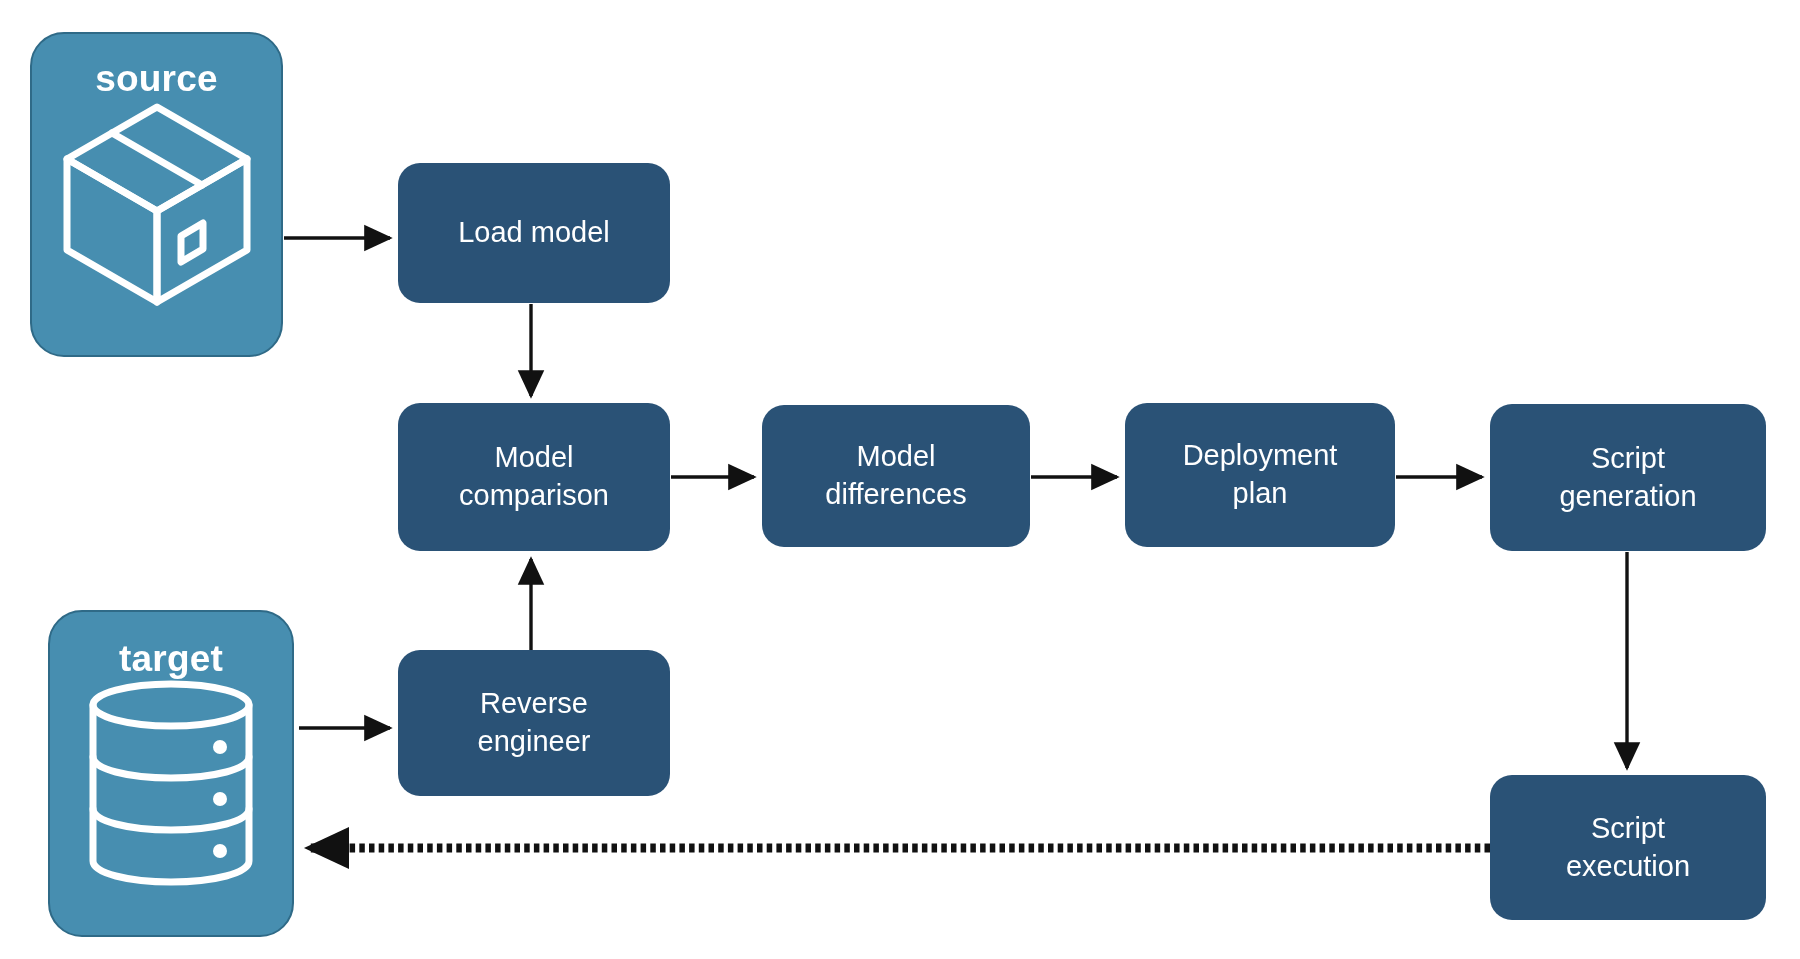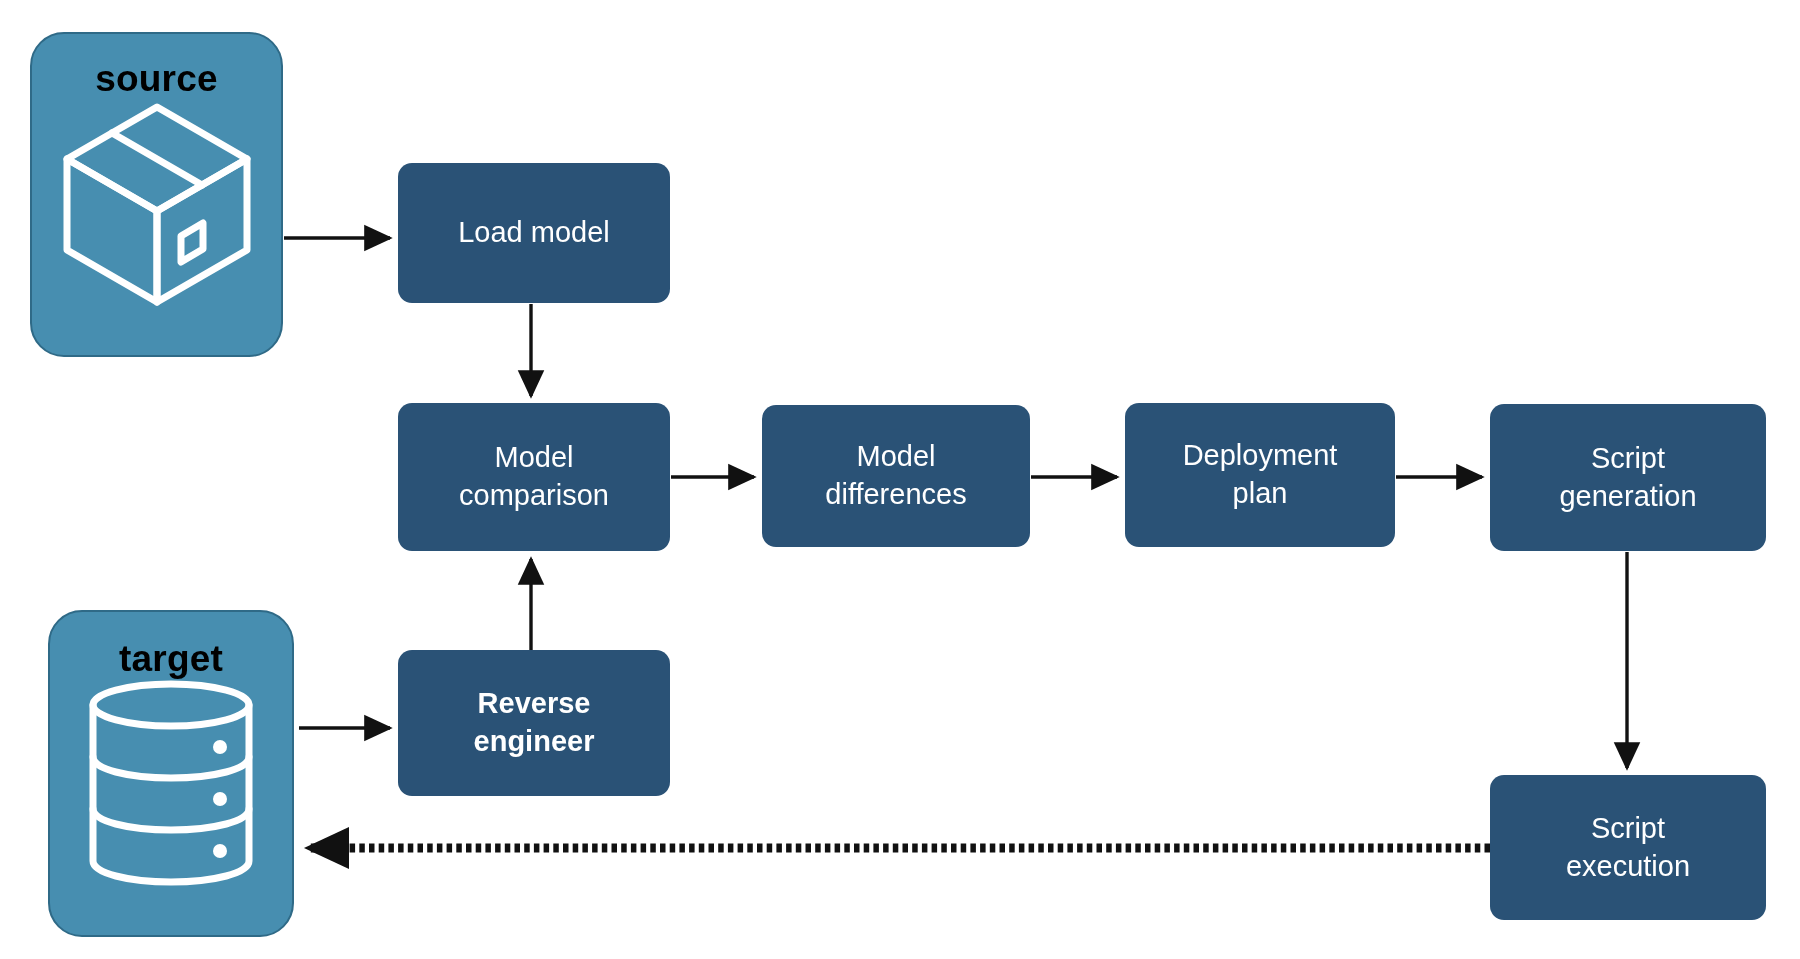--- a/index.html
+++ b/index.html
@@ -33,21 +33,21 @@
     background: #478EB0;
     border: 2px solid #2F6A87;
     border-radius: 34px;
     box-sizing: border-box;
     display: flex;
     flex-direction: column;
     align-items: center;
     justify-content: flex-start;
   }
   .endpoint-label {
-    color: #000000;
+    color: #ffffff;
     font-weight: bold;
     font-size: 37px;
     letter-spacing: 0.2px;
     line-height: 1;
     white-space: nowrap;
   }
   .endpoint-icon {
     display: block;
   }
 
@@ -63,21 +63,21 @@
     top: 610px;
     width: 246px;
     height: 327px;
     padding-top: 28px;
   }
 
   
   .process-box {
     position: absolute;
     background: #2A5276;
-    border-radius: 14px;
+    border-radius: 22px;
     box-sizing: border-box;
     display: flex;
     align-items: center;
     justify-content: center;
     text-align: center;
     color: #ffffff;
     font-size: 29px;
     line-height: 1.30;
     padding: 4px 10px;
   }
@@ -85,21 +85,21 @@
     display: block;
     white-space: pre-line;
   }
 
   #box-load-model       { left: 398px;  top: 163px; width: 272px; height: 140px; }
   #box-model-comparison { left: 398px;  top: 403px; width: 272px; height: 148px; }
   #box-model-differences{ left: 762px;  top: 405px; width: 268px; height: 142px; }
   #box-deployment-plan  { left: 1125px; top: 403px; width: 270px; height: 144px; }
   #box-script-generation{ left: 1490px; top: 404px; width: 276px; height: 147px; }
   #box-script-execution { left: 1490px; top: 775px; width: 276px; height: 145px; }
-  #box-reverse-engineer { left: 398px;  top: 650px; width: 272px; height: 146px; font-weight: bold; }
+  #box-reverse-engineer { left: 398px;  top: 650px; width: 272px; height: 146px; }
 </style>
 </head>
 <body>
 
 <div id="diagram-canvas">
 
   <svg id="arrow-layer" viewBox="0 0 1800 959" width="1800" height="959" xmlns="http://www.w3.org/2000/svg">
     <defs>
       <marker id="arrowhead-r" markerWidth="9" markerHeight="9" refX="7.6" refY="4.5" orient="auto" markerUnits="strokeWidth">
         <path d="M0,0.6 L8.4,4.5 L0,8.4 z" fill="#111111"></path>

